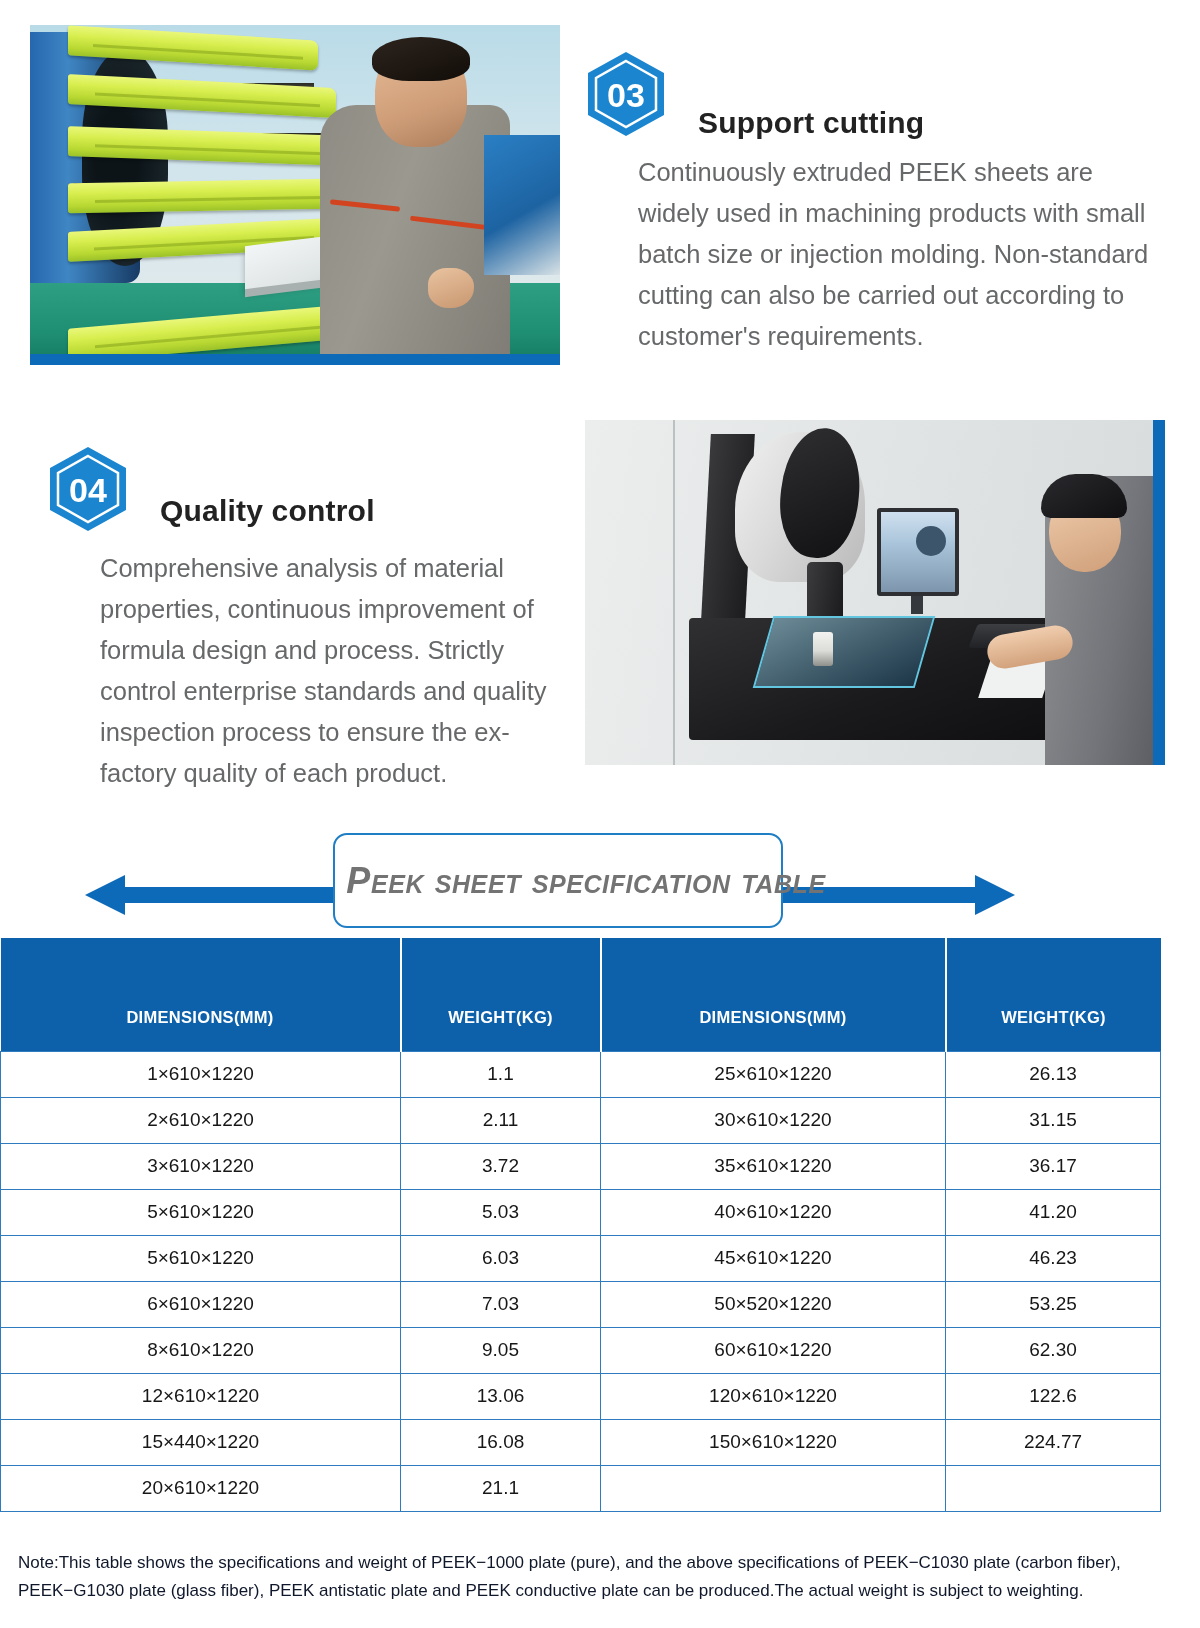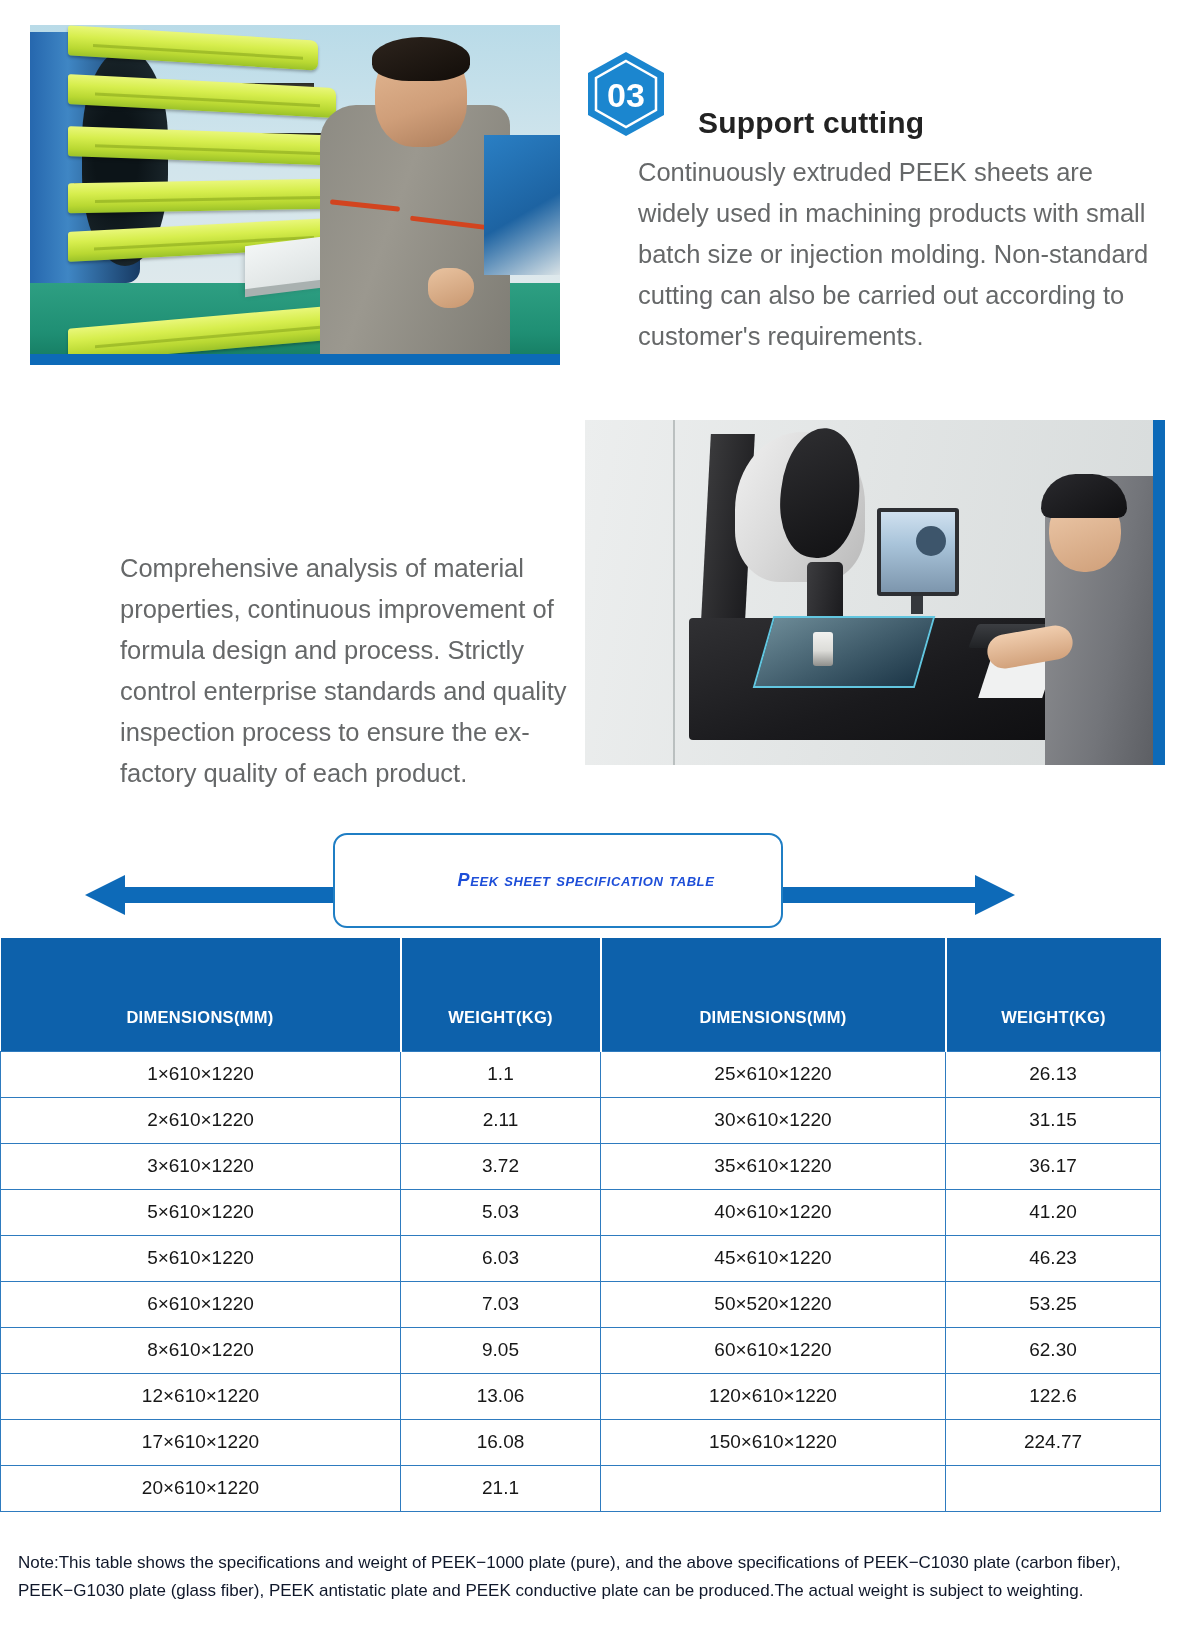--- a/index.html
+++ b/index.html
@@ -239,22 +239,22 @@
     width: 450px; height: 95px;
     border: 2px solid #1f7ec4;
     border-radius: 14px;
     background: #ffffff;
     z-index: 2;
   }
   .banner-text {
     position: absolute;
     left: 333px; top: 833px; width: 506px; height: 95px;
     display: flex; align-items: center; justify-content: center;
-    color: #1d4ed8;
-    font-size: 18px;
+    color: #737373;
+    font-size: 36px;
     font-style: italic;
     font-weight: bold;
     font-variant: small-caps;
     letter-spacing: .6px;
     z-index: 3;
   }
 
   
   #spec-table {
     position: absolute;
@@ -339,22 +339,32 @@
         <polygon points="46,4 84,25 84,67 46,88 8,67 8,25" fill="#1b86cf"></polygon>
         <polygon points="46,13 76,30 76,62 46,79 16,62 16,30" fill="none" stroke="#ffffff" stroke-width="2.5"></polygon>
         <text x="46" y="59" text-anchor="middle" fill="#ffffff" font-family="Liberation Sans, sans-serif" font-size="34" font-weight="bold">03</text>
       </svg>
     </div>
     <div class="step-title">Support cutting</div>
   </div>
 
   <div class="body-text" style="left:638px; top:152px; width:512px;">Continuously extruded PEEK sheets are widely used in machining products with small batch size or injection molding. Non-standard cutting can also be carried out according to customer's requirements.</div>
 
-
-  <div class="body-text" style="left:100px; top:548px; width:480px;margin-left:20px;">Comprehensive analysis of material properties, continuous improvement of formula design and process. Strictly control enterprise standards and quality inspection process to ensure the ex-factory quality of each product.</div>
+  <div class="step" style="left:42px; top:443px;">
+    <div class="hexwrap">
+      <svg width="92" height="92" viewBox="0 0 92 92">
+        <polygon points="46,4 84,25 84,67 46,88 8,67 8,25" fill="#1b86cf"></polygon>
+        <polygon points="46,13 76,30 76,62 46,79 16,62 16,30" fill="none" stroke="#ffffff" stroke-width="2.5"></polygon>
+        <text x="46" y="59" text-anchor="middle" fill="#ffffff" font-family="Liberation Sans, sans-serif" font-size="34" font-weight="bold">04</text>
+      </svg>
+    </div>
+    <div class="step-title">Quality control</div>
+  </div>
+
+  <div class="body-text" style="left:100px; top:548px; width:480px;">Comprehensive analysis of material properties, continuous improvement of formula design and process. Strictly control enterprise standards and quality inspection process to ensure the ex-factory quality of each product.</div>
 
   <div class="photo" id="photo-quality">
     <div class="scene">
       <div class="p2-wall"></div>
       <div class="p2-corner"></div>
       <div class="p2-col"></div>
       <div class="p2-hood"></div>
       <div class="p2-lens-dark"></div>
       <div class="p2-optic"></div>
       <div class="p2-monitor">
@@ -437,21 +447,21 @@
           <td>60×610×1220</td>
           <td>62.30</td>
         </tr>
         <tr>
           <td>12×610×1220</td>
           <td>13.06</td>
           <td>120×610×1220</td>
           <td>122.6</td>
         </tr>
         <tr>
-          <td>17×610×1220</td>
+          <td>15×440×1220</td>
           <td>16.08</td>
           <td>150×610×1220</td>
           <td>224.77</td>
         </tr>
         <tr>
           <td>20×610×1220</td>
           <td>21.1</td>
           <td></td>
           <td></td>
         </tr>

